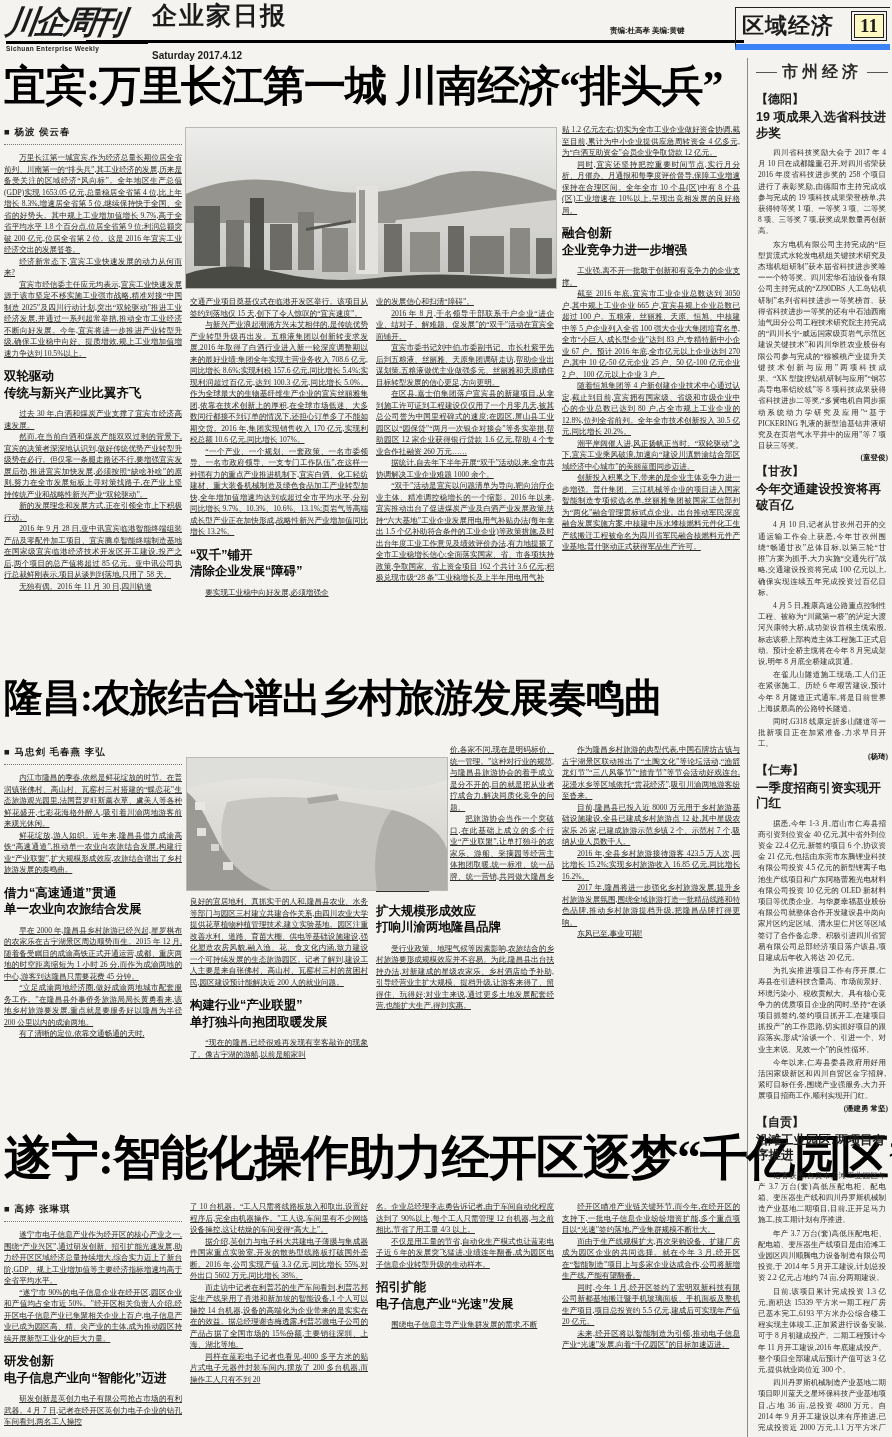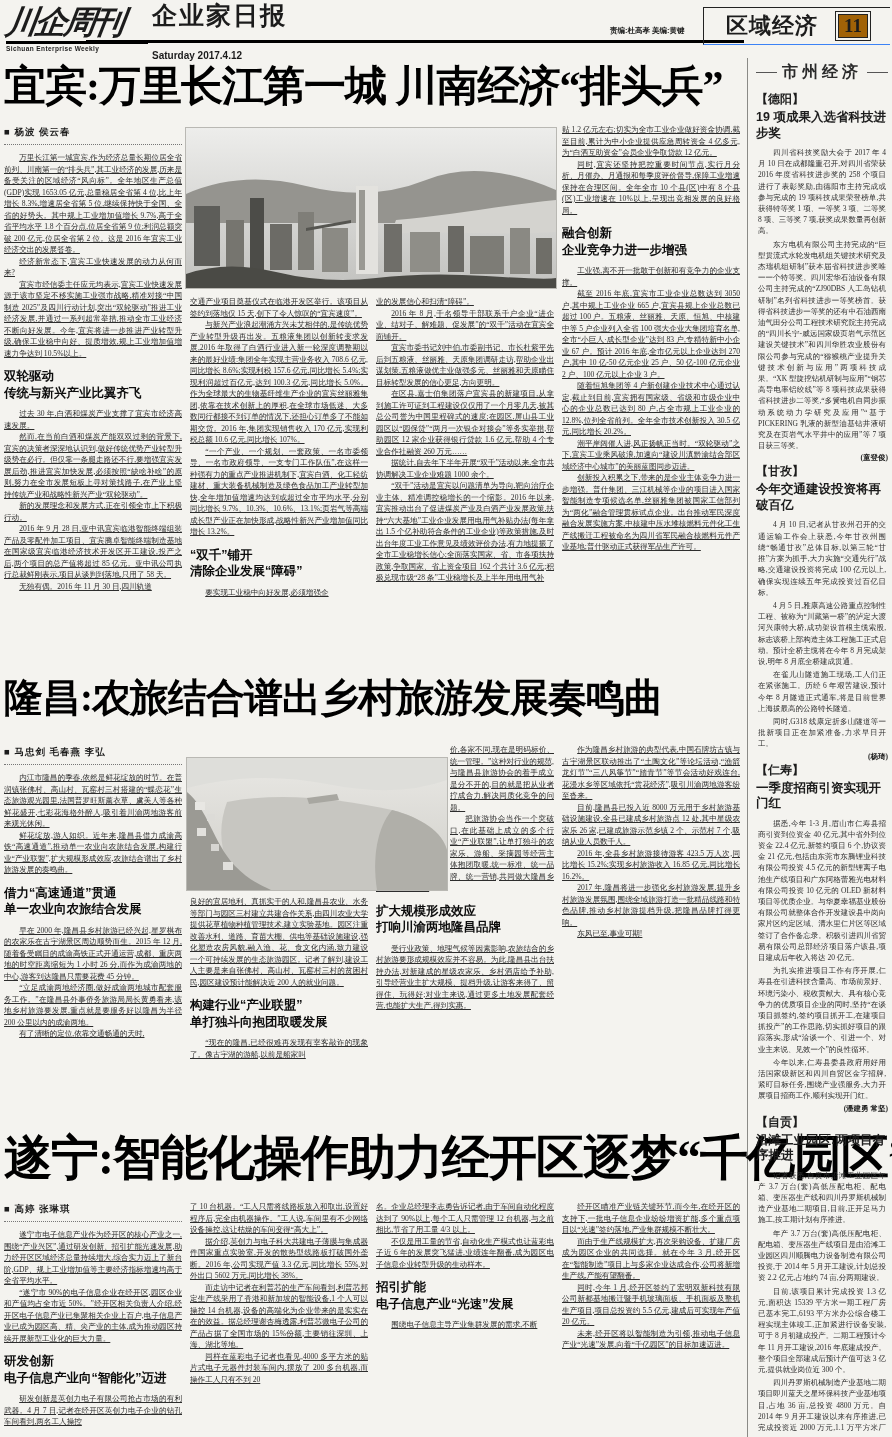--- a/index.html
+++ b/index.html
@@ -12,25 +12,25 @@
            font-size:32px;letter-spacing:-3px;transform:skewX(-8deg);line-height:36px;}
   .logo-en{font-family:"Liberation Sans",sans-serif;font-weight:bold;font-size:6.5px;
            border-top:3px solid #000;margin-top:1px;padding-top:1px;letter-spacing:.4px;}
   .paper-name-block{position:absolute;left:152px;top:2px;}
   .paper-name{font-weight:900;font-size:25px;letter-spacing:2px;line-height:27px;}
   .paper-date{font-family:"Liberation Sans",sans-serif;font-weight:bold;font-size:10px;margin-top:21px;}
   .editors{position:absolute;left:610px;top:26px;font-size:7.5px;font-weight:bold;
            font-family:"Liberation Sans",sans-serif;}
   .masthead-rule{position:absolute;left:86px;top:40px;width:658px;height:3px;background:#000;}
   .section-block{position:absolute;right:2px;top:7px;width:142px;height:36px;
-                 border-top:1px solid #222;border-bottom:1px solid #3b82f6;border-left:1px solid #222;
-                 display:flex;align-items:center;justify-content:space-between;padding:0 22px;}
+                 border-top:1px solid #222;border-bottom:6px solid #3b82f6;border-left:1px solid #222;
+                 display:flex;align-items:center;justify-content:space-between;padding:0 6px;}
   .section-name{font-family:"Liberation Sans",sans-serif;font-weight:900;font-size:22px;letter-spacing:1px;}
   .page-num{font-weight:bold;font-size:19px;border:1px solid #222;outline:1px solid #222;
-            outline-offset:2px;padding:0 5px;background:#a16207;text-align:right;}
+            outline-offset:2px;padding:0 5px;background:#fef9c3;text-align:right;}
   
   .vrule{position:absolute;left:747px;top:58px;bottom:0;width:1px;background:#8a8a86;}
   .main{position:absolute;left:4px;top:58px;width:738px;}
   .headline{font-weight:900;color:#000;margin:0;white-space:nowrap;}
   .h-a1{font-size:42px;line-height:56px;height:66px;letter-spacing:-1px;}
   .h-a2{font-size:39px;line-height:56px;height:74px;padding-top:12px;letter-spacing:-1px;}
   .h-a3{font-size:48px;line-height:54px;height:70px;padding-top:12px;letter-spacing:-1px;}
   .cols{position:relative;display:flex;gap:8px;overflow:hidden;}
   .art1 .cols{height:534px;}
   .art2 .cols{height:375px;}

